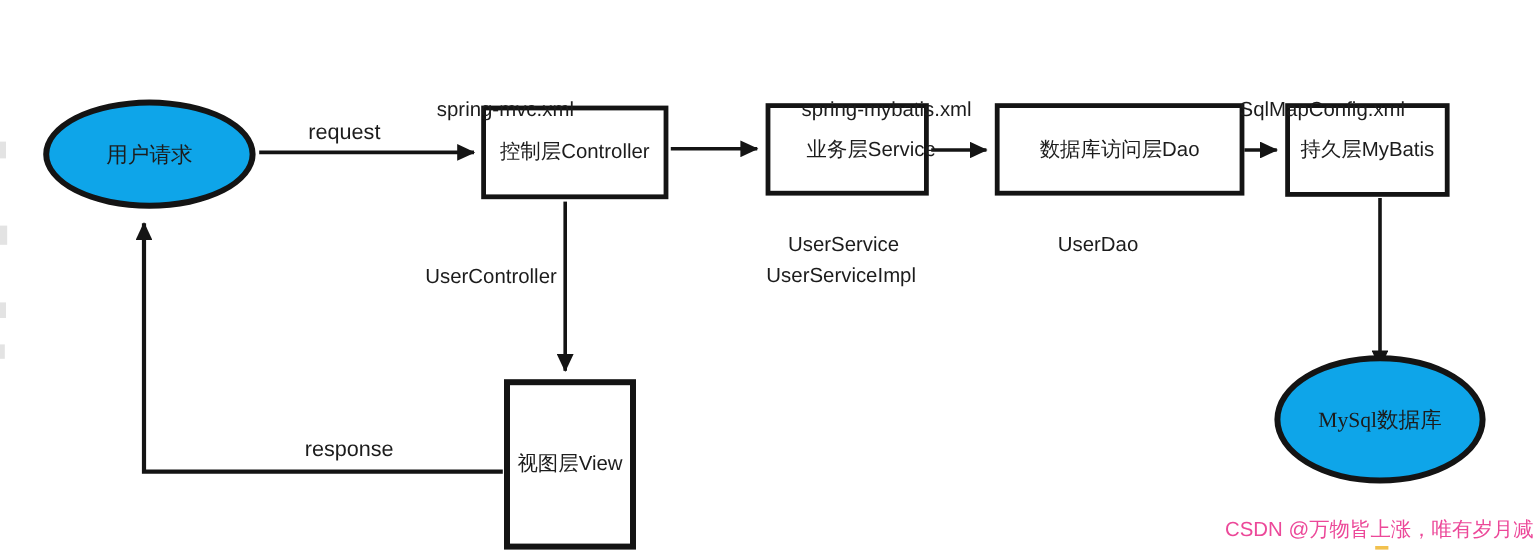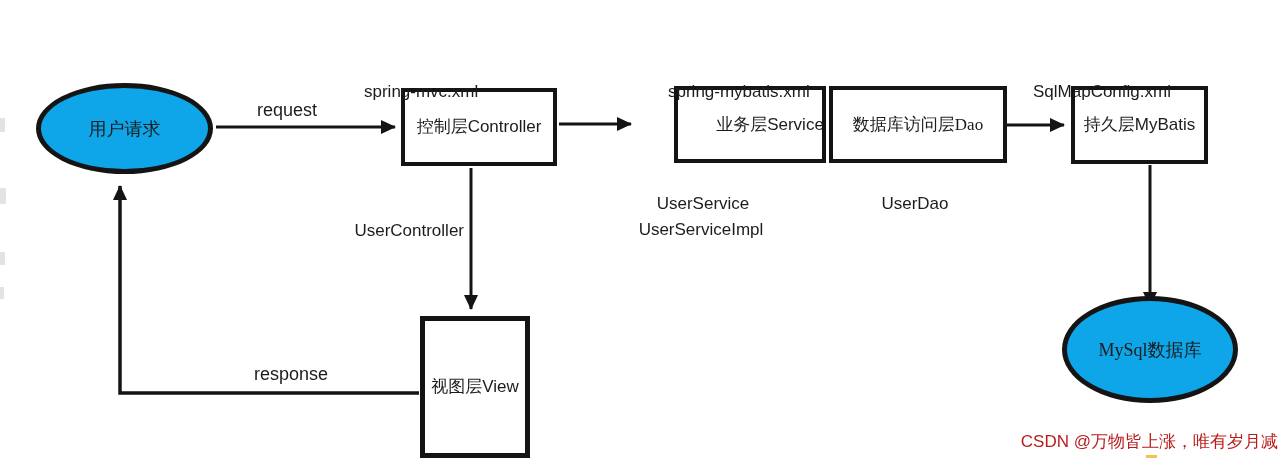--- a/index.html
+++ b/index.html
@@ -40,21 +40,21 @@
     position:absolute;width:160px;text-align:center;
     font-size:18px;white-space:nowrap;
   }
   .anno-label{
     position:absolute;width:200px;text-align:center;
     font-size:17px;line-height:26px;white-space:nowrap;
   }
   .anno-right{text-align:right;}
   #watermark{
     position:absolute;right:3px;top:430px;
-    font-size:17px;color:#b91c1c;white-space:nowrap;
+    font-size:17px;color:#ec4899;white-space:nowrap;
   }
   .edge-artifact{position:absolute;background:#e3e3e3;}
   #accent-mark{
     position:absolute;left:1146px;top:455px;width:11px;height:3px;
     background:#f2c14e;
   }
 </style>
 </head>
 <body>
 
@@ -77,26 +77,26 @@
 
   <div class="node-ellipse" style="left:36px;top:83px;width:177px;height:91px;">
     <span>用户请求</span>
   </div>
 
   <div class="node-box" style="left:401px;top:88px;width:156px;height:78px;">
     <span class="l1">控制层</span>
     <span class="l2">Controller</span>
   </div>
 
-  <div class="node-box" style="left:674px;top:86px;width:152px;height:77px;padding-left:40px;">
+  <div class="node-box" style="left:638px;top:86px;width:136px;height:77px;padding-left:40px;">
     <span class="l1">业务层</span>
     <span class="l2">Service</span>
   </div>
 
-  <div class="node-box" style="left:829px;top:86px;width:178px;height:77px;font-family:Liberation Serif, serif;">
+  <div class="node-box" style="left:829px;top:86px;width:208px;height:77px;">
     <span class="l1">数据库访问层</span>
     <span class="l2">Dao</span>
   </div>
 
   <div class="node-box" style="left:1071px;top:86px;width:137px;height:78px;">
     <span class="l1">持久层</span>
     <span class="l2">MyBatis</span>
   </div>
 
   <div class="node-box" style="left:420px;top:316px;width:110px;height:142px;border-width:5px;">

